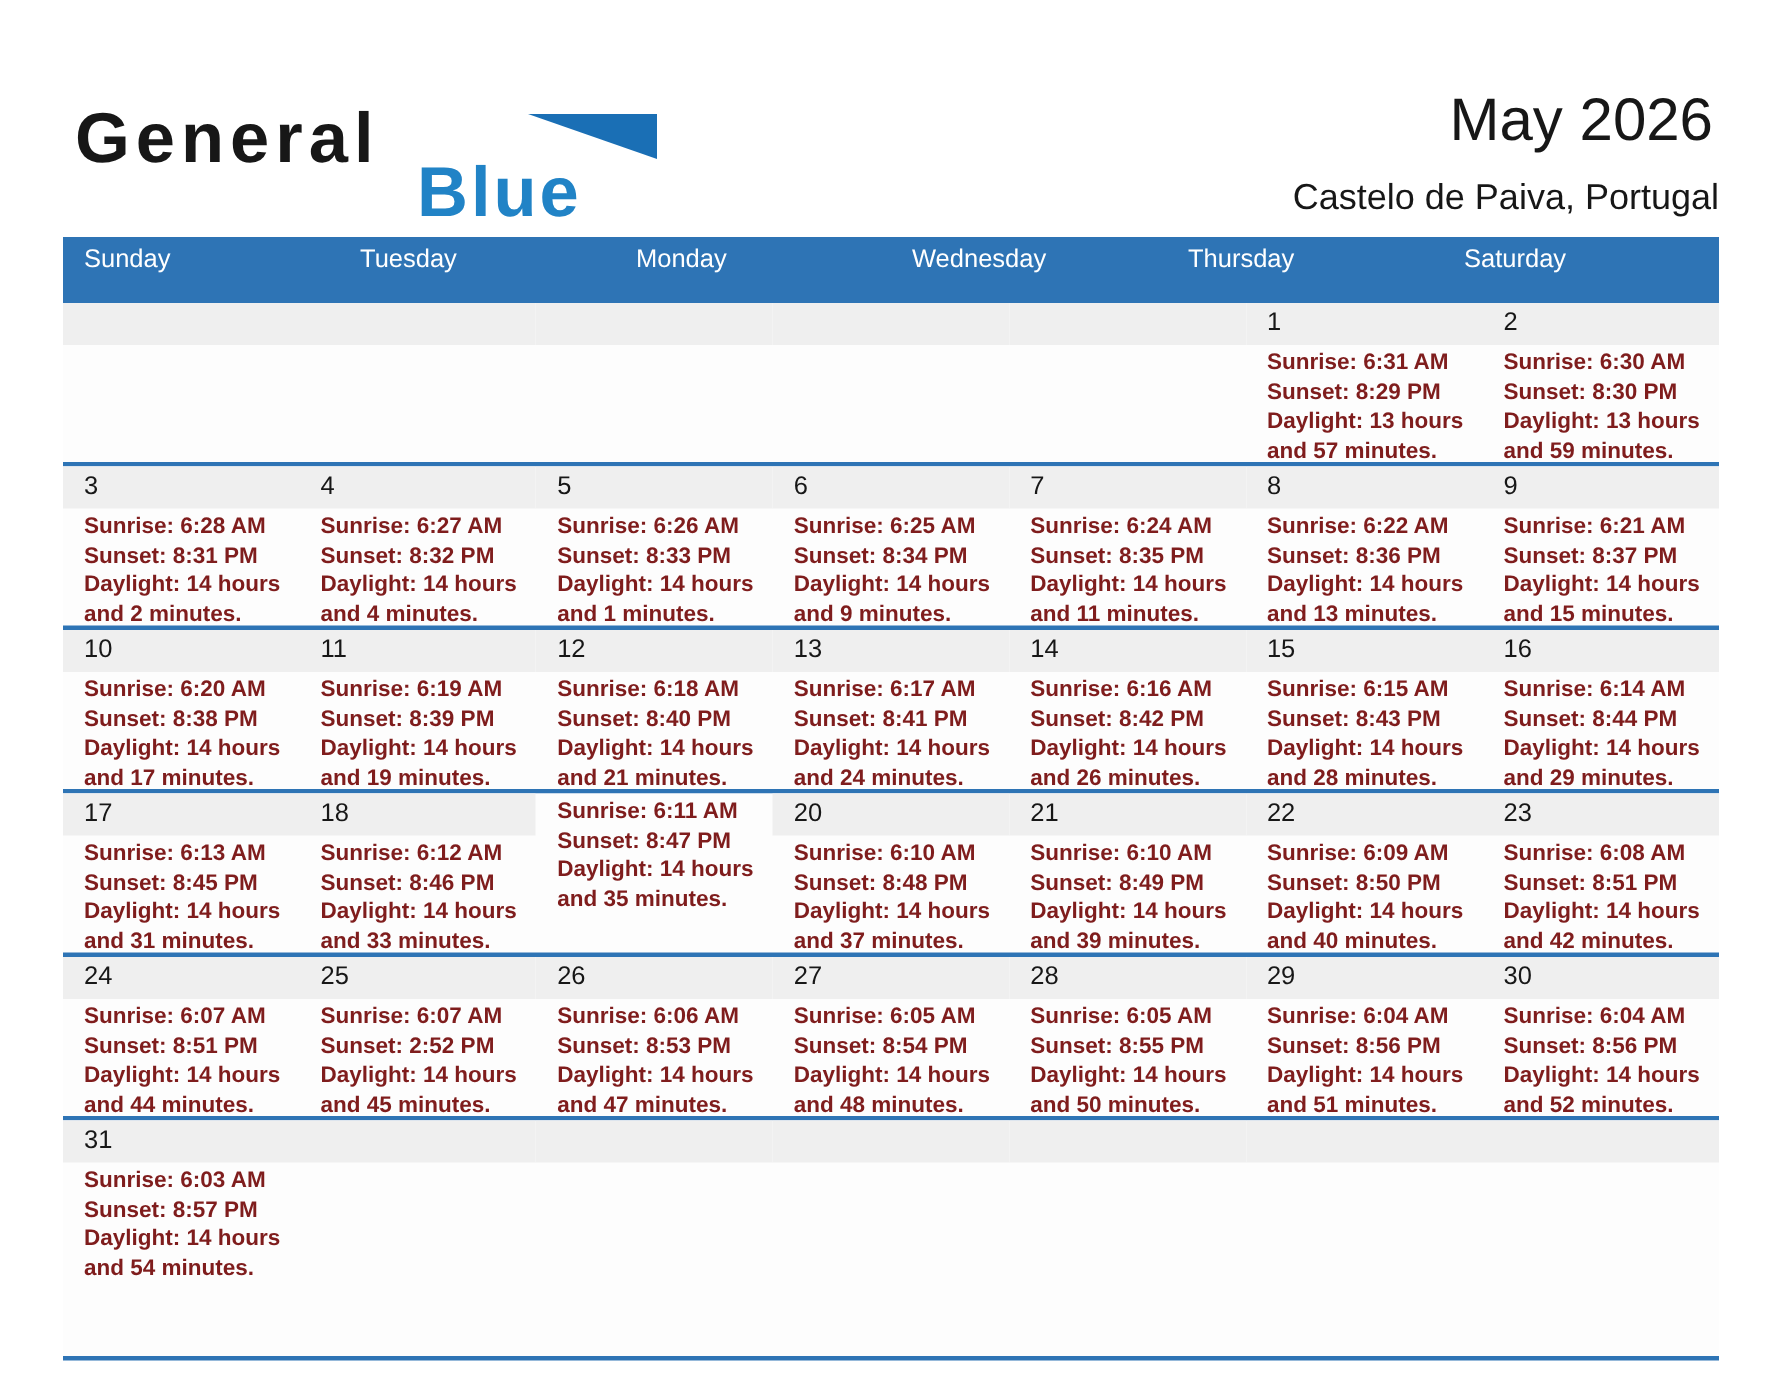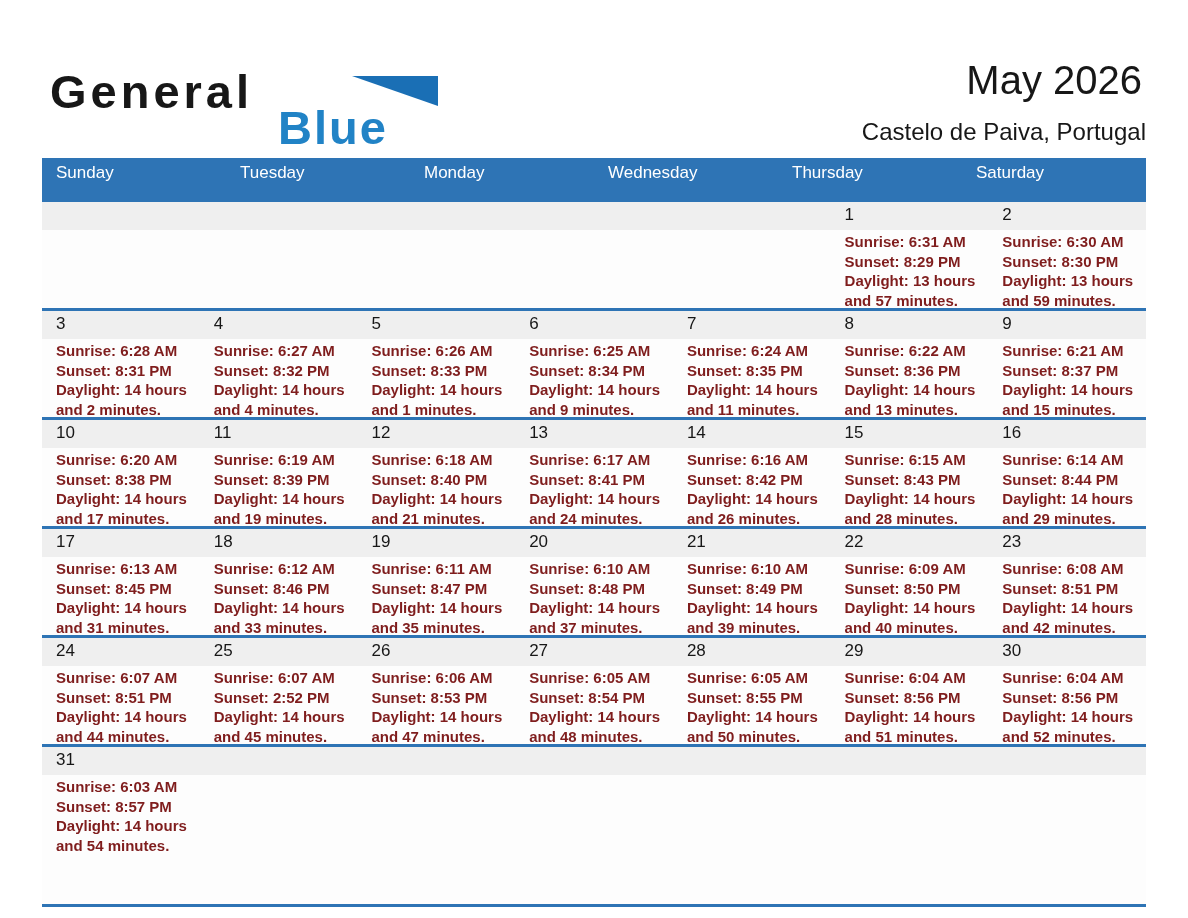--- a/index.html
+++ b/index.html
@@ -269,21 +269,20 @@
           <div class="cell">
             <div class="band"><span class="num">18</span></div>
             <div class="lines">
               <div class="ln">Sunrise: 6:12 AM</div>
               <div class="ln">Sunset: 8:46 PM</div>
               <div class="ln">Daylight: 14 hours</div>
               <div class="ln">and 33 minutes.</div>
             </div>
           </div>
           <div class="cell">
-            <div class="band"><span class="num">19</span></div>
             <div class="lines">
               <div class="ln">Sunrise: 6:11 AM</div>
               <div class="ln">Sunset: 8:47 PM</div>
               <div class="ln">Daylight: 14 hours</div>
               <div class="ln">and 35 minutes.</div>
             </div>
           </div>
           <div class="cell">
             <div class="band"><span class="num">20</span></div>
             <div class="lines">

